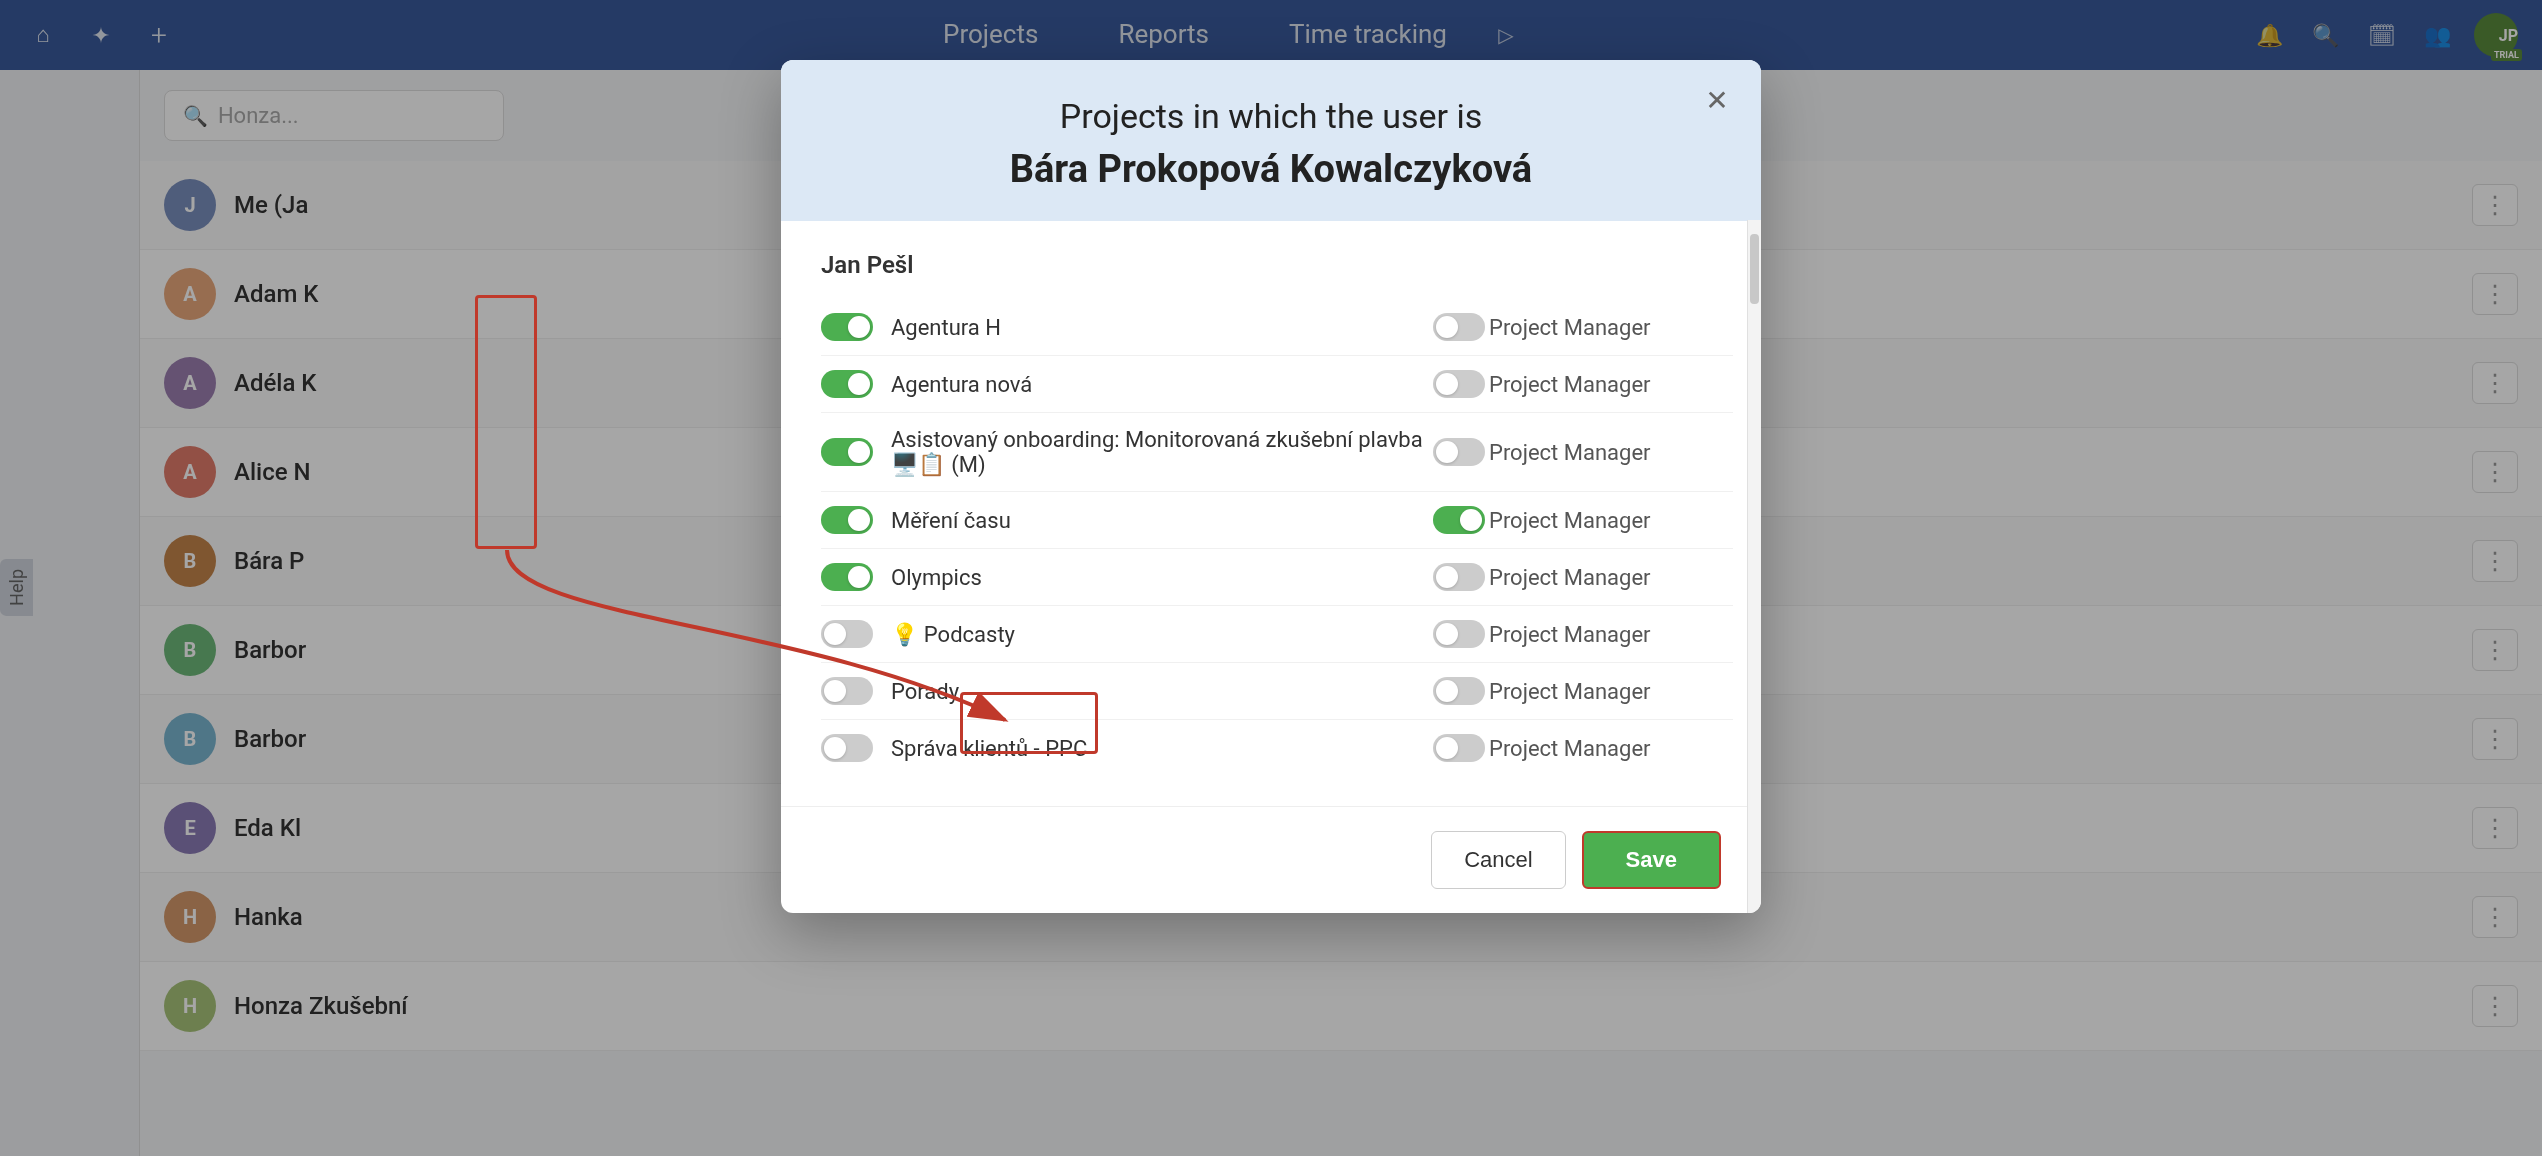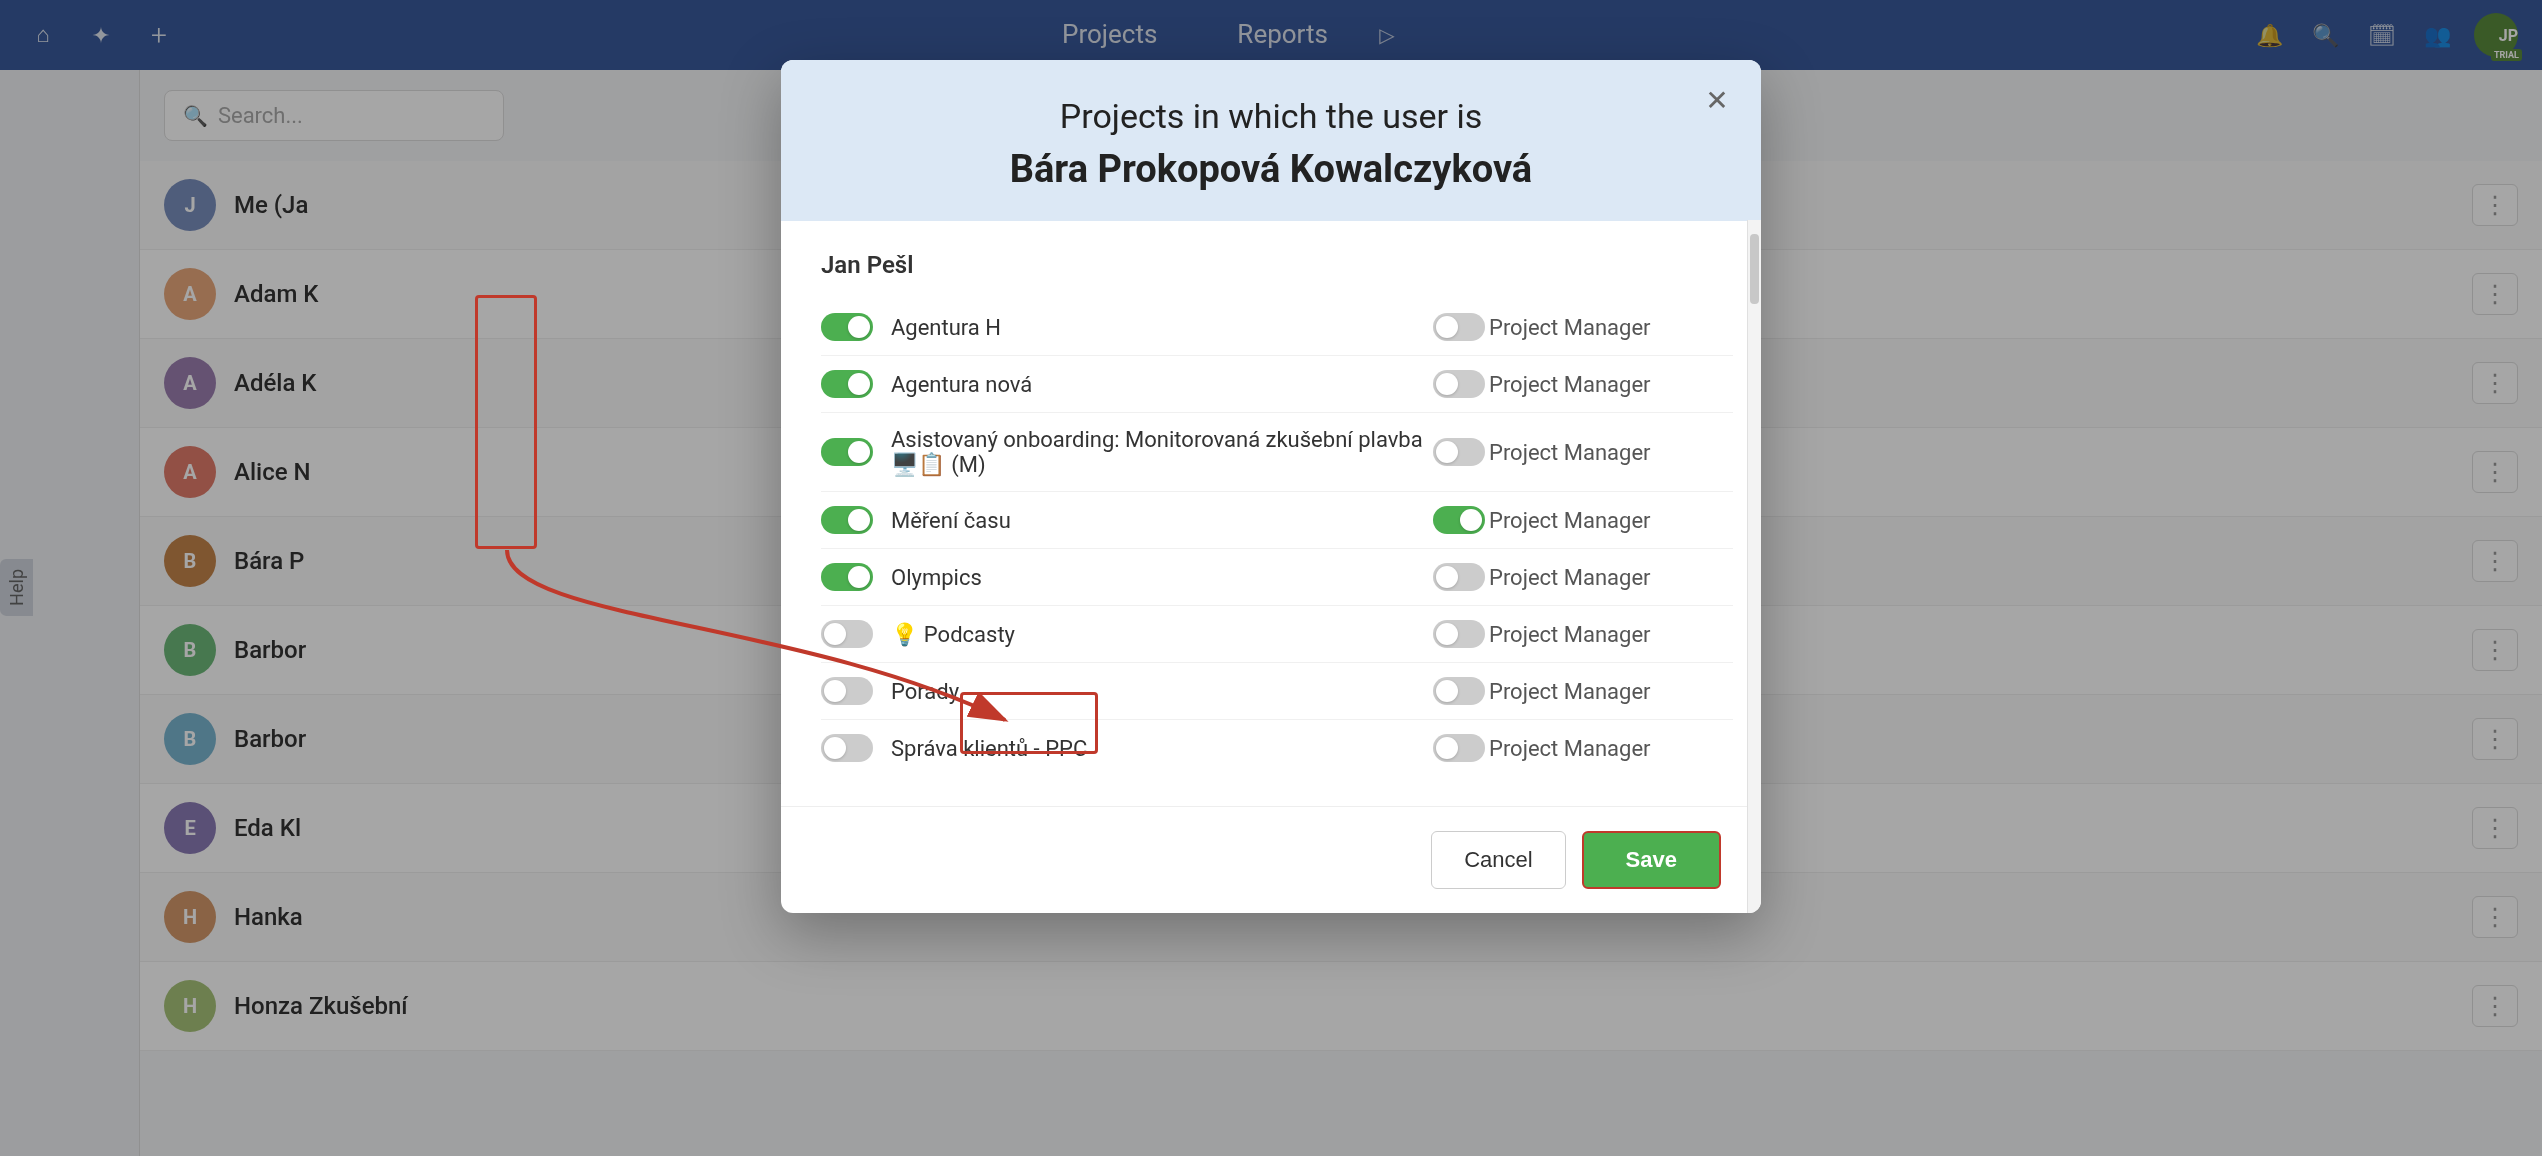--- a/index.html
+++ b/index.html
@@ -344,20 +344,21 @@
 
 <div class="top-nav">
   <div class="nav-left">
     <div class="nav-icon">⌂</div>
     <div class="nav-icon">✦</div>
     <div class="nav-icon" style="font-size:28px;font-weight:300;">+</div>
   </div>
   <div class="nav-center">
     <div class="nav-tab">Projects</div>
     <div class="nav-tab">Reports</div>
+    <div class="nav-tab">Time tracking</div>
     <div class="nav-icon" style="color:rgba(255,255,255,0.7);font-size:20px;">▷</div>
   </div>
   <div class="nav-right">
     <div class="nav-right-icon">🔔</div>
     <div class="nav-right-icon">🔍</div>
     <div class="nav-right-icon">🗓</div>
     <div class="nav-right-icon">👥</div>
     <div class="avatar-nav">
       <span>JP</span>
       <span class="trial-badge">TRIAL</span>
@@ -367,21 +368,21 @@
 
 <div class="sidebar">
   <div style="position:absolute;left:0;top:45%;writing-mode:vertical-lr;transform:rotate(180deg);background:#d0d5de;color:#666;font-size:18px;padding:10px 6px;cursor:pointer;border-radius:0 6px 6px 0;">Help</div>
 </div>
 
 <div class="main-content">
 
   <div class="search-area">
     <div class="search-box">
       <span style="color:#bbb;font-size:20px;">🔍</span>
-      <span style="color:#aaa;font-size:22px;">Search...</span>
+      <span style="color:#aaa;font-size:22px;">Honza...</span>
     </div>
   </div>
 
   <div class="user-list">
     <div class="user-row">
       <div class="user-avatar" style="background:#7a8fbd;">J</div>
       <span class="user-name">Me (Ja</span>
       <div class="user-row-dots">⋮</div>
     </div>
     <div class="user-row">

